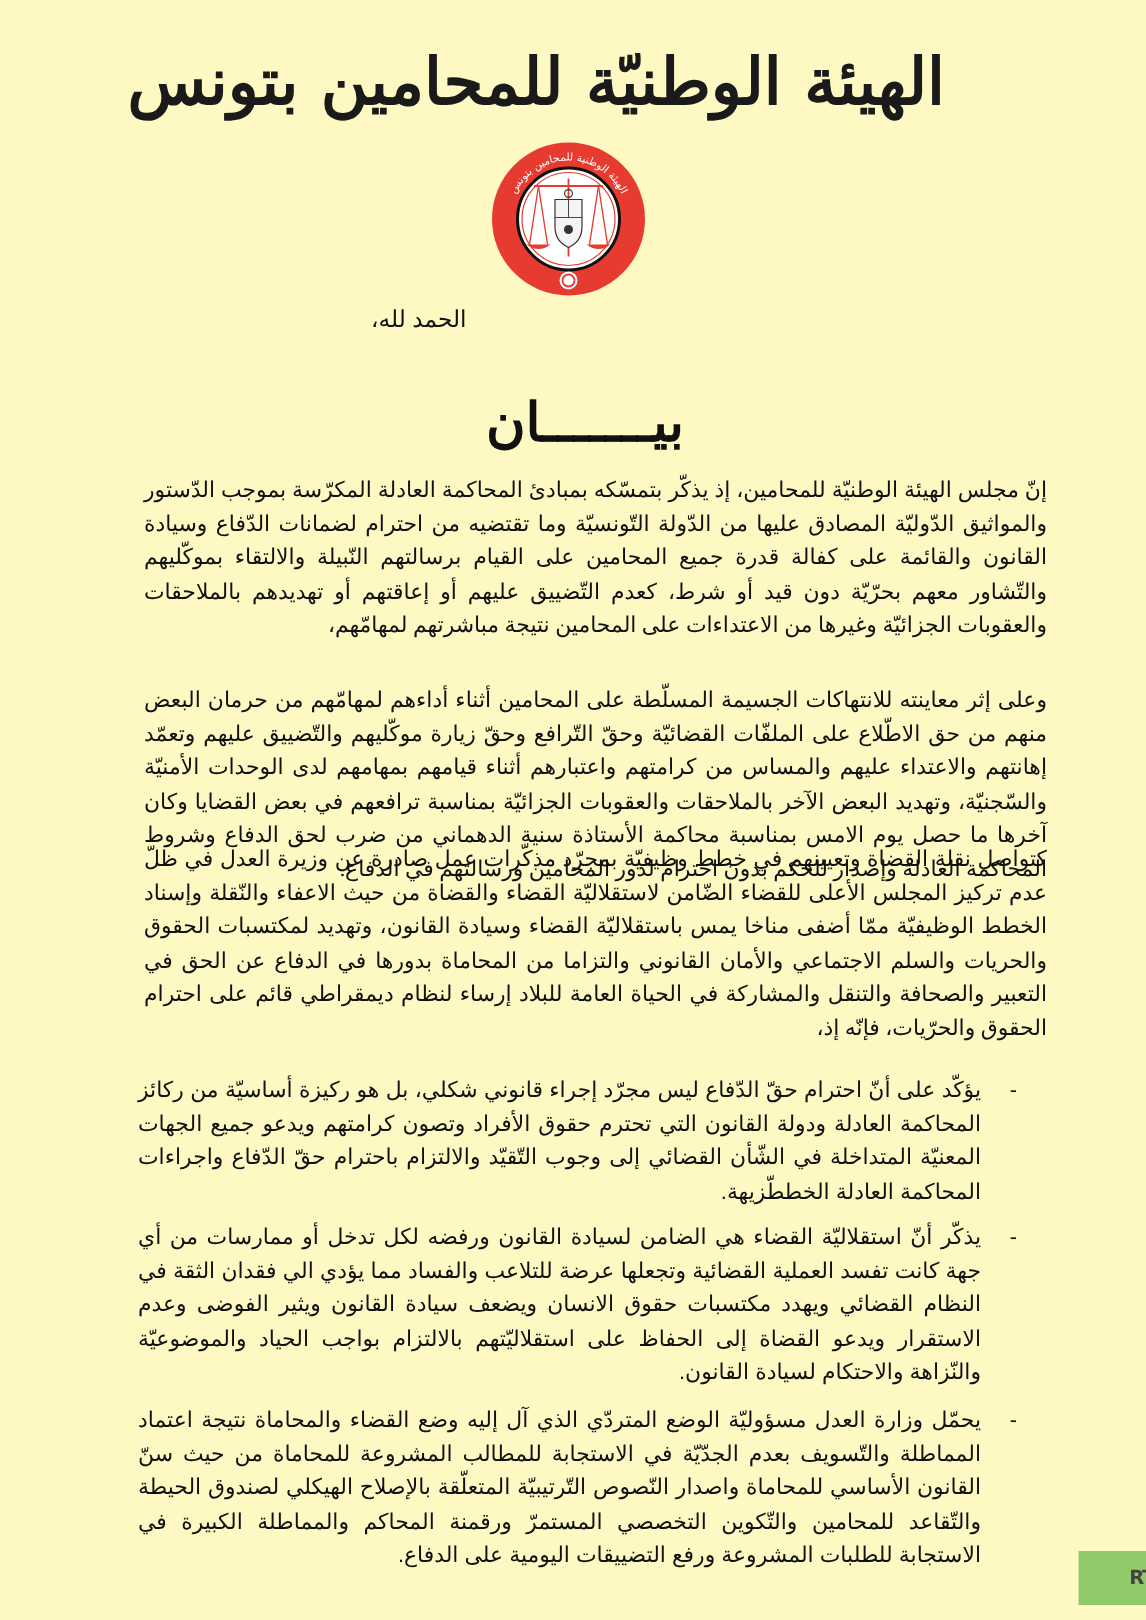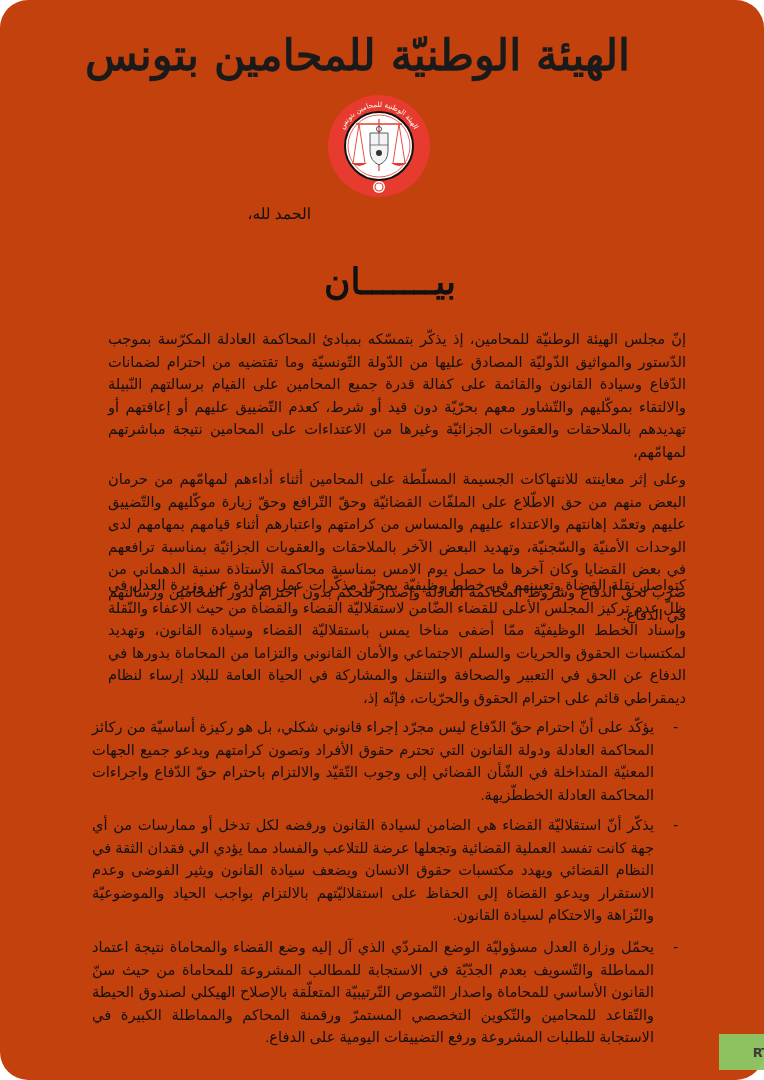--- a/index.html
+++ b/index.html
@@ -1,21 +1,21 @@
 <!DOCTYPE html>
 <html><head>
 <meta charset="utf-8">
 <style>
   html, body { margin: 0; padding: 0; background: #ffffff; }
   body {
     width: 764px; height: 1080px; overflow: hidden; position: relative;
     font-family: "DejaVu Sans", "Liberation Sans", sans-serif;
     color: #111;
   }
-  .page { position: absolute; inset: 0; background: #c2410c; border-radius: 28px; }
+  .page { position: absolute; inset: 0; background: #fef9c3; }
 
   .masthead {
     position: absolute; left: 140px; top: 18px; width: 490px; height: 75px;
     text-align: center; direction: rtl;
     font-family: "DejaVu Serif", "Liberation Serif", serif;
     font-size: 43px; font-weight: bold; letter-spacing: -1px;
     color: #1a1a1a; line-height: 75px; white-space: nowrap;
   }
 
   .seal {
@@ -39,21 +39,21 @@
 
   .body {
     position: absolute; left: 92px; width: 610px;
     direction: rtl; text-align: justify; text-align-last: right;
     font-family: "Liberation Sans", "DejaVu Sans", sans-serif;
     font-size: 14.6px; line-height: 22.6px; color: #111;
   }
   .p1 { top: 312px; }
   .p2 { top: 452px; }
   .p3 { top: 558px; }
-  .body p { margin: 16px; }
+  .body p { margin: 4px; font-family: Liberation Serif, serif; }
 
   .bullets {
     position: absolute; left: 92px; width: 590px;
     direction: rtl;
     font-family: "Liberation Sans", "DejaVu Sans", sans-serif;
     font-size: 14.6px; line-height: 22.6px;
   }
   .b1 { top: 716px; }
   .b2 { top: 814px; }
   .b3 { top: 936px; }

